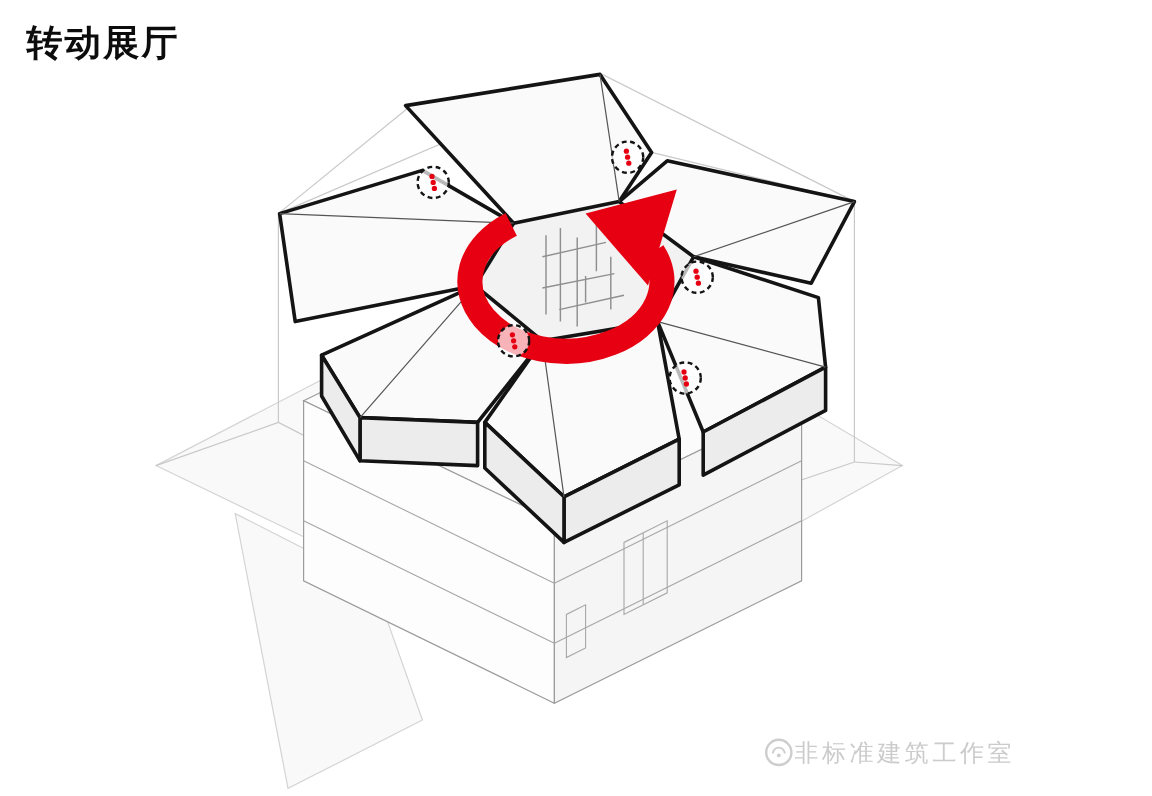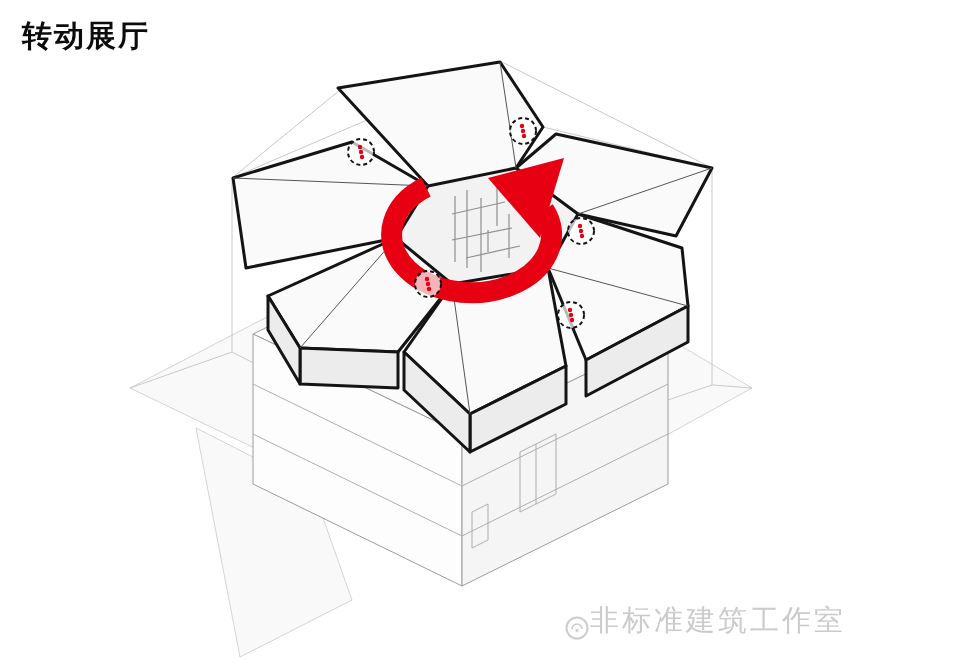--- a/index.html
+++ b/index.html
@@ -24,24 +24,24 @@
     position: absolute;
     inset: 0;
     width: 960px;
     height: 663px;
   }
   .watermark {
     position: absolute;
     right: 18px;
     bottom: 22px;
     display: flex;
-    align-items: flex-end;
+    align-items: flex-start;
     gap: 0;
     color: #cbcbcb;
-    font-size: 29px;
+    font-size: 20px;
     letter-spacing: 3px;
     user-select: none;
   }
   
   .ground { fill: #f3f3f3; fill-opacity: 0.5; stroke: #d4d4d4; stroke-width: 1; }
   .wire   { fill: none; stroke: #c9c9c9; stroke-width: 1; }
   .base-face { stroke: #9c9c9c; stroke-width: 1; }
   .base-line { fill: none; stroke: #a6a6a6; stroke-width: 0.9; }
   .petal  { fill: #fafafa; stroke: #141414; stroke-width: 3; stroke-linejoin: round; }
   .fascia { fill: #ececec; stroke: #141414; stroke-width: 3; stroke-linejoin: round; }

